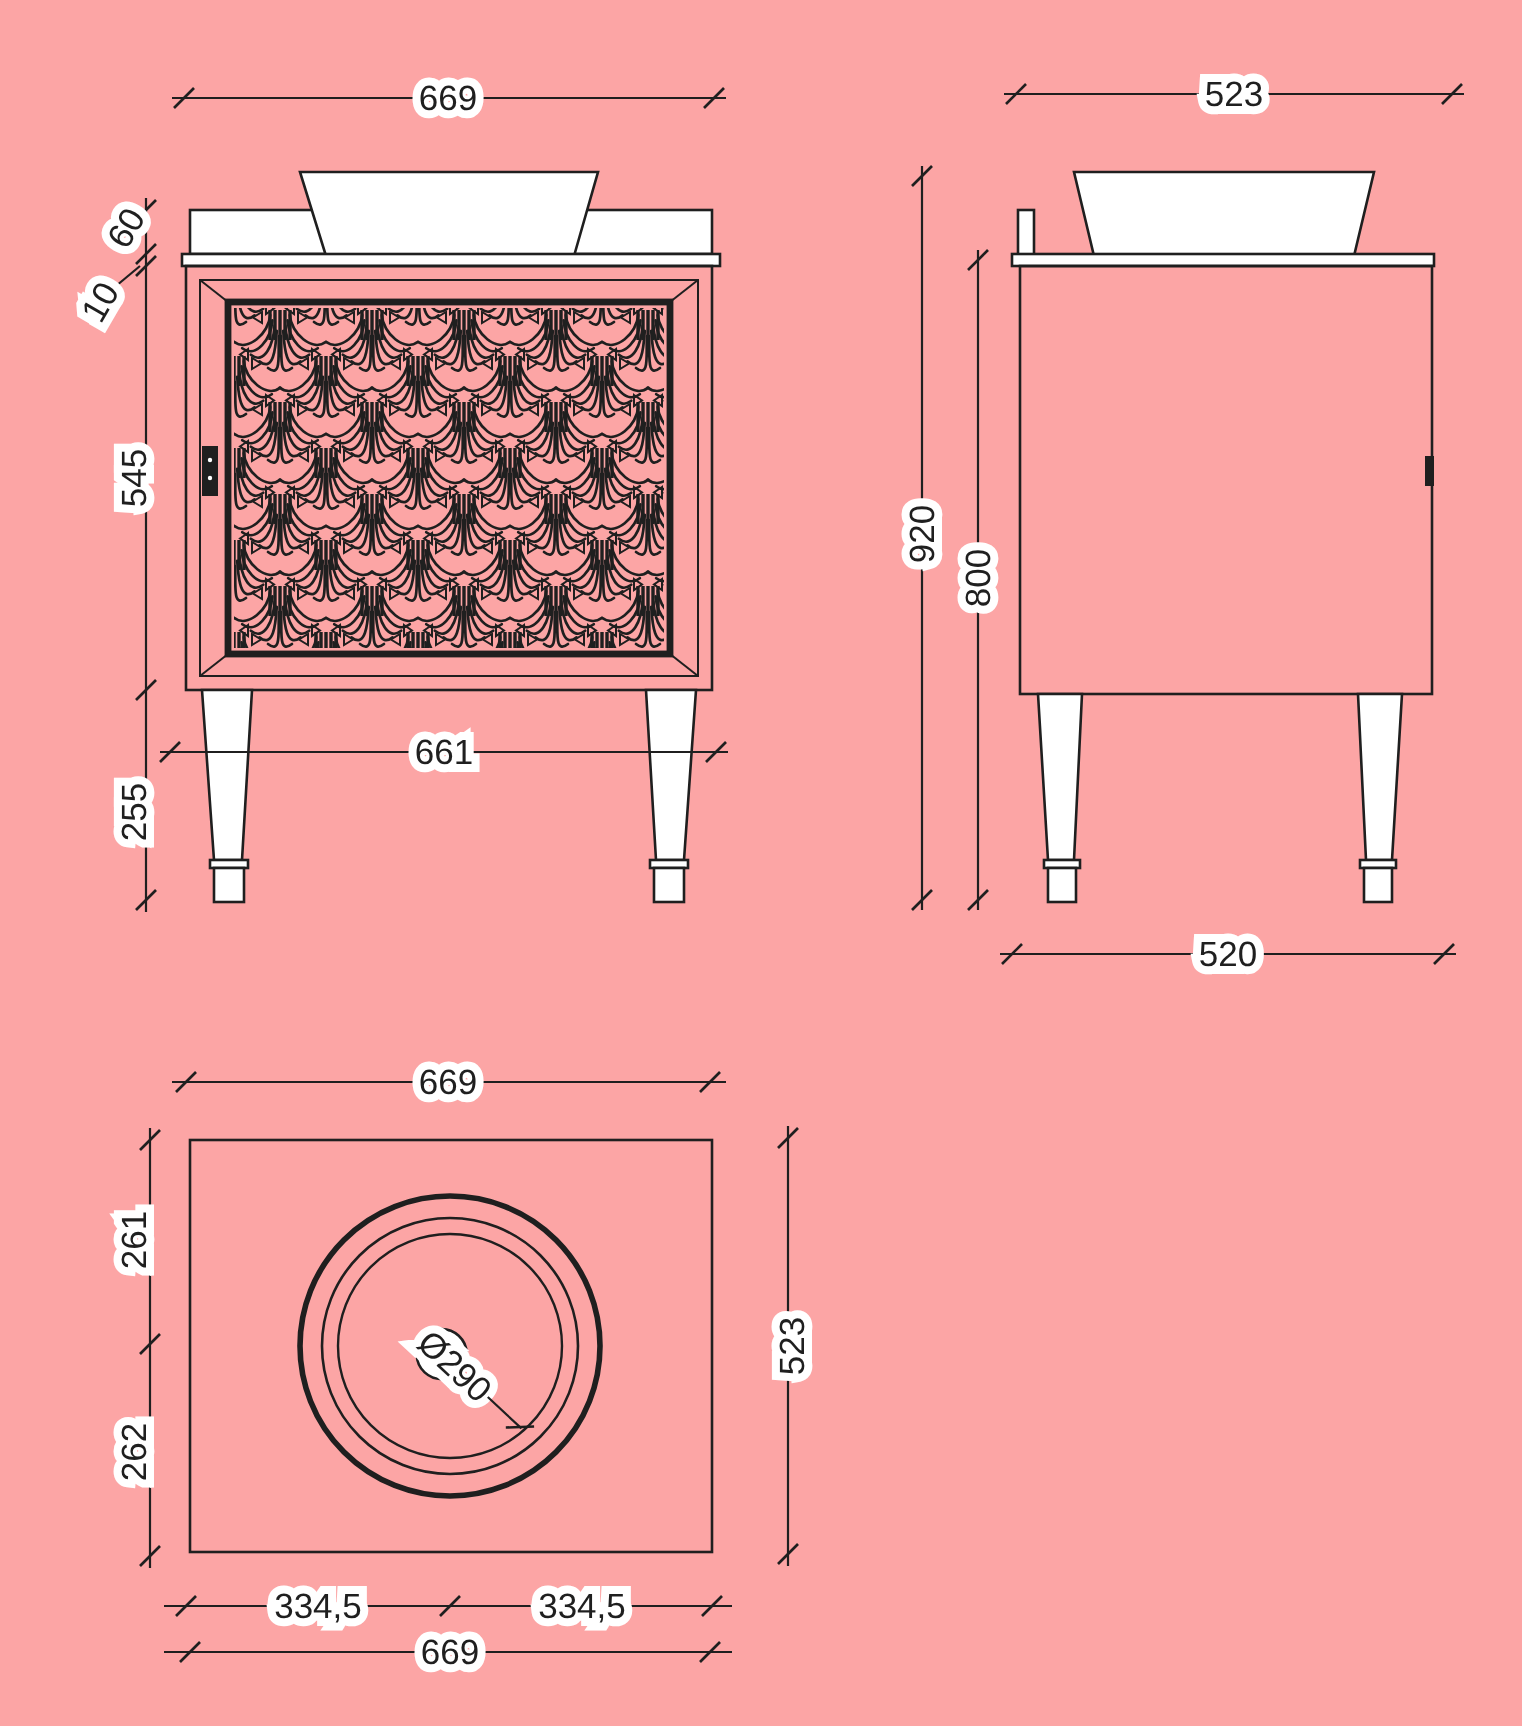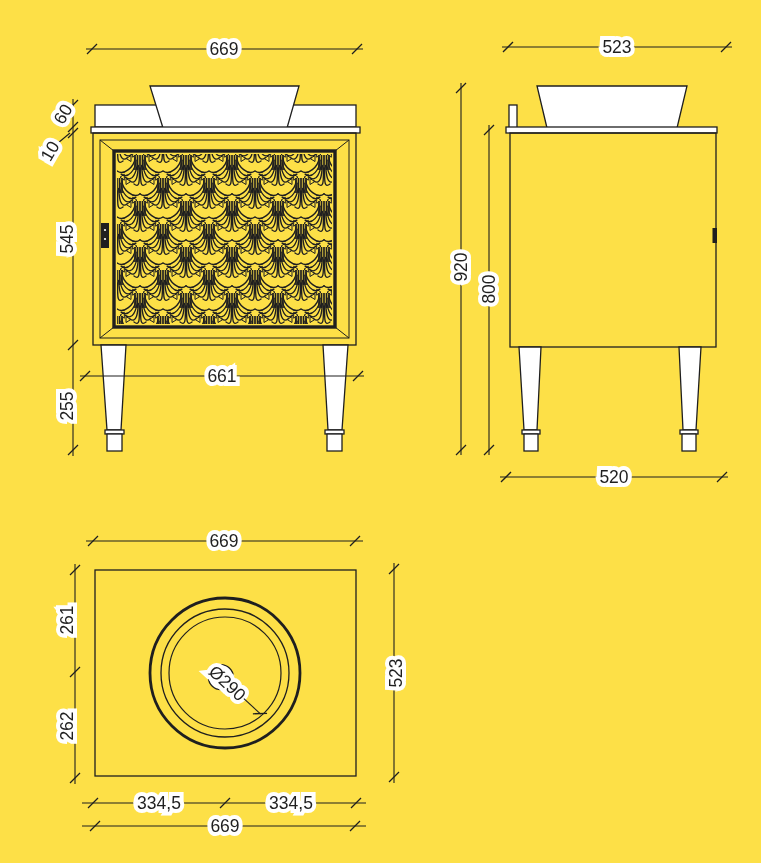--- a/index.html
+++ b/index.html
@@ -1,16 +1,16 @@
 <!DOCTYPE html>
 <html><head>
 <meta charset="utf-8">
 <style>
   html,body { margin:0; padding:0; background:#ffffff; }
-  .page { width:761px; height:863px; background:#fde047; position:relative; }
+  .page { width:761px; height:863px; background:#fca5a5; position:relative; }
   svg { display:block; }
   .ln   { stroke:#1f1f1f; stroke-width:1.3; fill:none; }
   .thin { stroke:#1f1f1f; stroke-width:1;   fill:none; }
   .thk  { stroke:#1f1f1f; stroke-width:3.4; fill:none; }
   .fw   { fill:#ffffff; }
   .dimln{ stroke:#1f1f1f; stroke-width:1.1; fill:none; }
   .tick { stroke:#1f1f1f; stroke-width:1.3; }
   .dim  { font-family:"Liberation Sans", sans-serif; font-size:17.5px; fill:#1f1f1f;
           stroke:#ffffff; stroke-width:8px; paint-order:stroke; text-anchor:middle;
           dominant-baseline:central; }

